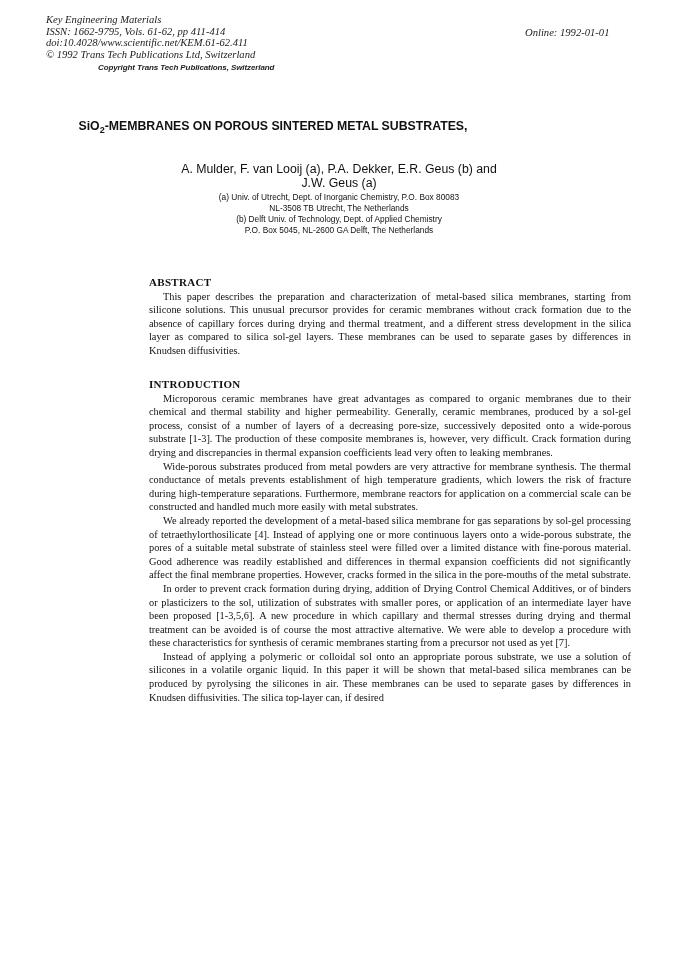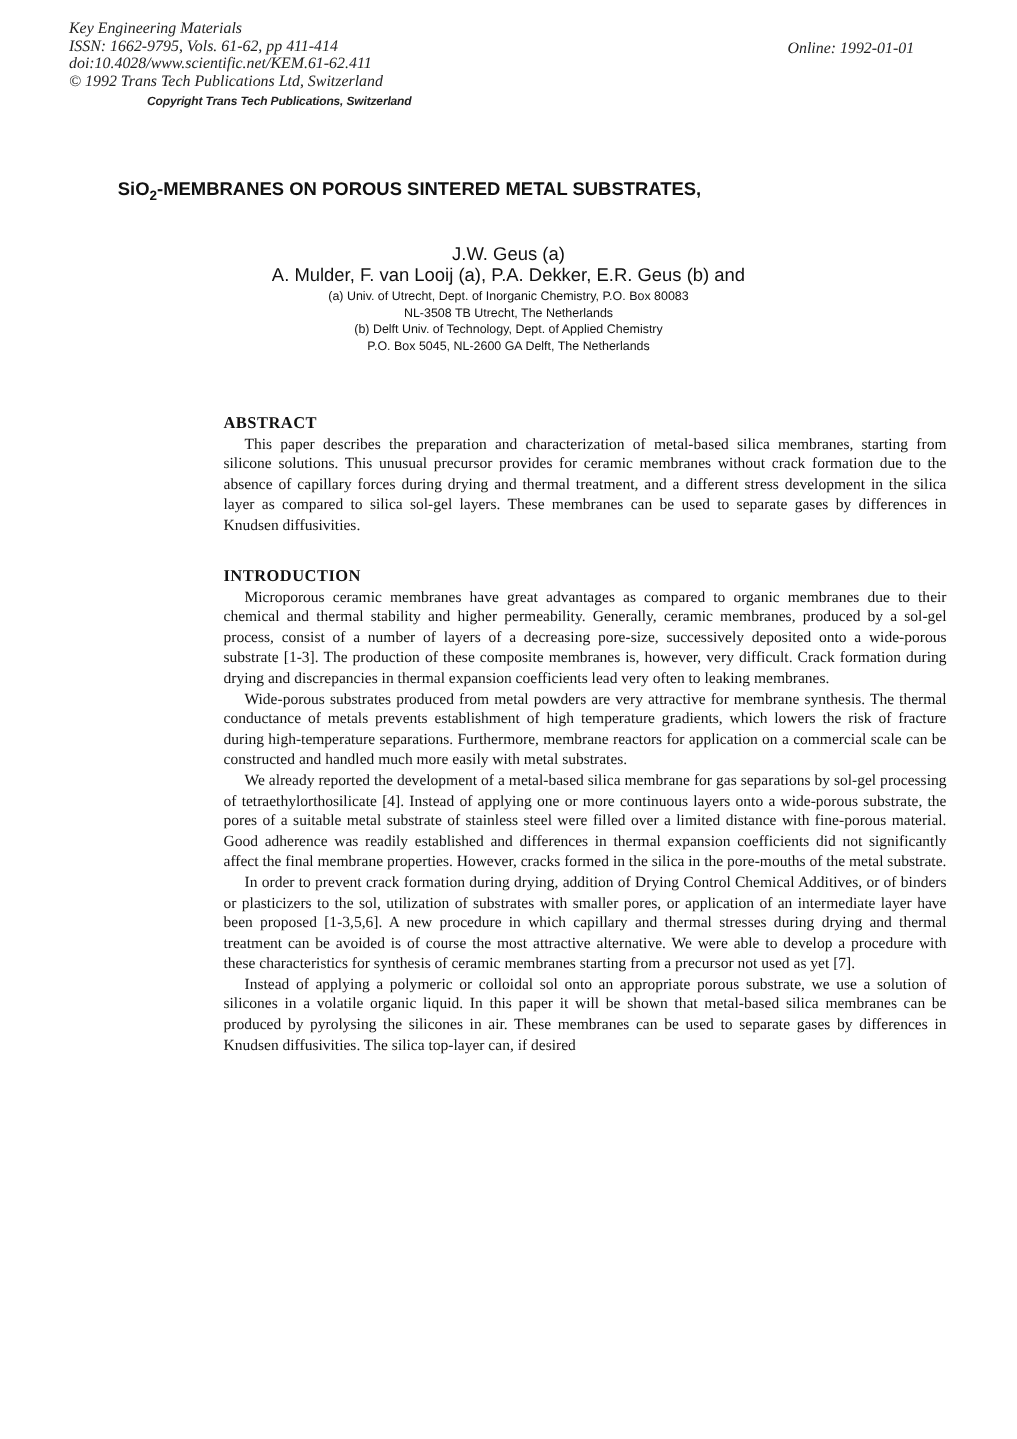--- a/index.html
+++ b/index.html
@@ -35,22 +35,22 @@
   <div>© 1992 Trans Tech Publications Ltd, Switzerland</div>
 </div>
 <div class="hdr hdr-right">Online: 1992-01-01</div>
 <div class="copy">Copyright Trans Tech Publications, Switzerland</div>
 
 <div class="title">
   <div><span>SiO</span><sub>2</sub><span>-MEMBRANES ON POROUS SINTERED METAL SUBSTRATES,</span></div>
 </div>
 
 <div class="authors">
+  <div>A. Mulder, F. van Looij (a), P.A. Dekker, E.R. Geus (b) and</div>
   <div>J.W. Geus (a)</div>
-  <div>A. Mulder, F. van Looij (a), P.A. Dekker, E.R. Geus (b) and</div>
 </div>
 
 <div class="affil">
   <div>(a) Univ. of Utrecht, Dept. of Inorganic Chemistry, P.O. Box 80083</div>
   <div>NL-3508 TB Utrecht, The Netherlands</div>
   <div>(b) Delft Univ. of Technology, Dept. of Applied Chemistry</div>
   <div>P.O. Box 5045, NL-2600 GA Delft, The Netherlands</div>
 </div>
 
 <div class="section" id="abstract">

